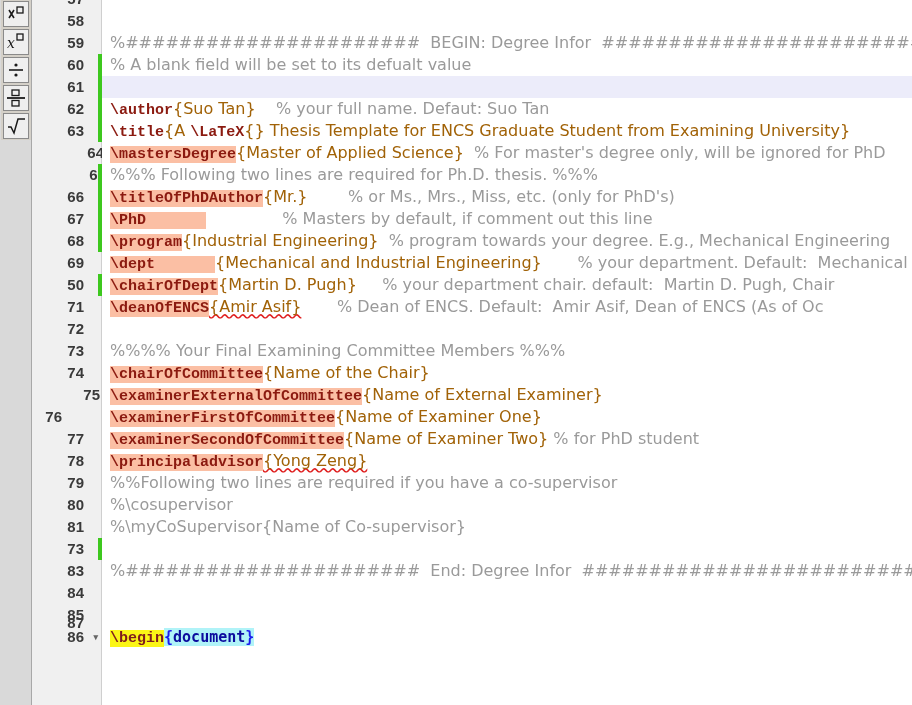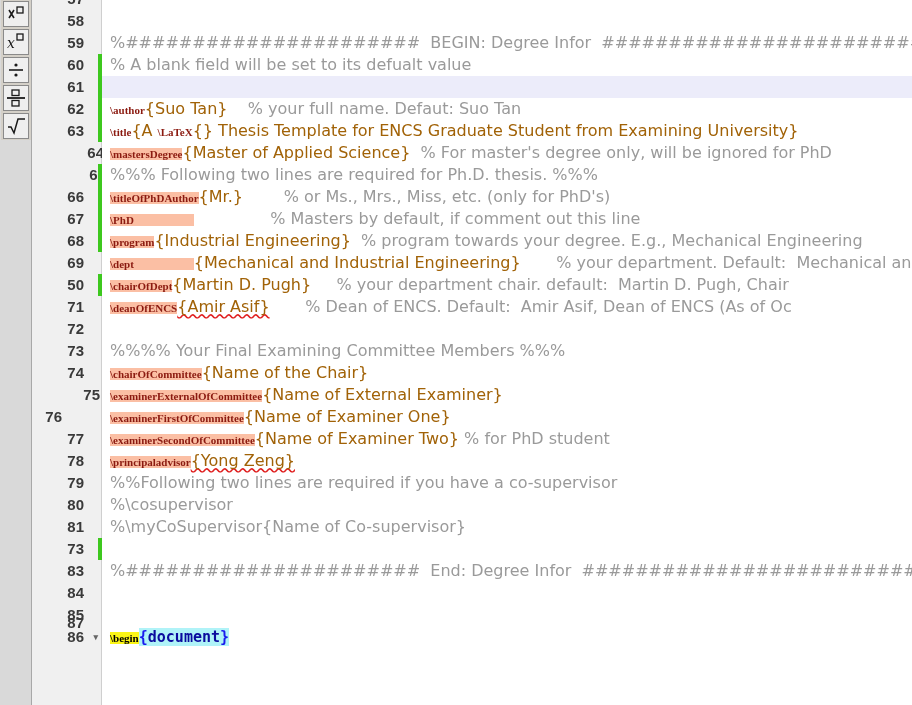--- a/index.html
+++ b/index.html
@@ -115,22 +115,22 @@
     font-size: 16px;
     padding-left: 8px;
     position: relative;
   }
   .line.current {
     background: #ececfa;
   }
 
   
   .cmd {
-    font-family: Liberation Serif, serif;
-    font-size: 11px;
+    font-family: Liberation Mono, monospace;
+    font-size: 15px;
     font-weight: bold;
     color: #8b1a10;
   }
   .hl-cmd { background: #fbbfa4; }
   .txt  { color: #a16207; font-size: 16px; }
   .cmt  { color: #9a9a9a; font-size: 16px; }
   .hl-yellow { background: #fbf516; }
   .hl-cyan   { background: #b0f3f8; }
   .brace-blue { color: #1a1aee; font-family: "DejaVu Sans Mono", monospace; font-size:15px; font-weight:bold; }
   .doc-word { color: #0b0b9e; font-family: "DejaVu Sans Mono", monospace; font-size:15px; font-weight:bold; }
@@ -257,18 +257,18 @@
         <div class="line" style="position: absolute; top: 406px; left: 0px; width: 1600px;"><span class="cmd hl-cmd">\examinerFirstOfCommittee</span><span class="txt">{Name of Examiner One}</span></div>
         <div class="line" style="position: absolute; top: 428px; left: 0px; width: 1600px;"><span class="cmd hl-cmd">\examinerSecondOfCommittee</span><span class="txt">{Name of Examiner Two}</span><span class="cmt"> % for PhD student</span></div>
         <div class="line" style="position: absolute; top: 450px; left: 0px; width: 1600px;"><span class="cmd hl-cmd">\principaladvisor</span><span class="txt"><span class="spell">{Yong Zeng}</span></span></div>
         <div class="line" style="position: absolute; top: 472px; left: 0px; width: 1600px;"><span class="cmt">%%Following two lines are required if you have a co-supervisor</span></div>
         <div class="line" style="position: absolute; top: 494px; left: 0px; width: 1600px;"><span class="cmt">%\cosupervisor</span></div>
         <div class="line" style="position: absolute; top: 516px; left: 0px; width: 1600px;"><span class="cmt">%\myCoSupervisor{Name of Co-supervisor}</span></div>
         <div class="line" style="position: absolute; top: 538px; left: 0px; width: 1600px;"></div>
         <div class="line" style="position: absolute; top: 560px; left: 0px; width: 1600px;"><span class="cmt">%######################  End: Degree Infor  ############################</span></div>
         <div class="line" style="position: absolute; top: 582px; left: 0px; width: 1600px;"></div>
         <div class="line" style="position: absolute; top: 604px; left: 0px; width: 1600px;"></div>
-        <div class="line" style="position: absolute; top: 626px; left: 0px; width: 1600px;"><span class="cmd hl-yellow" style="color: #000000; margin-top: 47px;">\begin</span><span class="brace-blue hl-cyan">{</span><span class="doc-word hl-cyan">document</span><span class="brace-blue hl-cyan">}</span></div>
+        <div class="line" style="position: absolute; top: 626px; left: 0px; width: 1600px;"><span class="cmd hl-yellow" style="color: #7f1d1d; margin-top: 47px;">\begin</span><span class="brace-blue hl-cyan">{</span><span class="doc-word hl-cyan">document</span><span class="brace-blue hl-cyan">}</span></div>
         <div class="line" style="position: absolute; top: 648px; left: 0px; width: 1600px;"></div>
       </div>
   </div>
 
 </div>
 
 </body></html>

